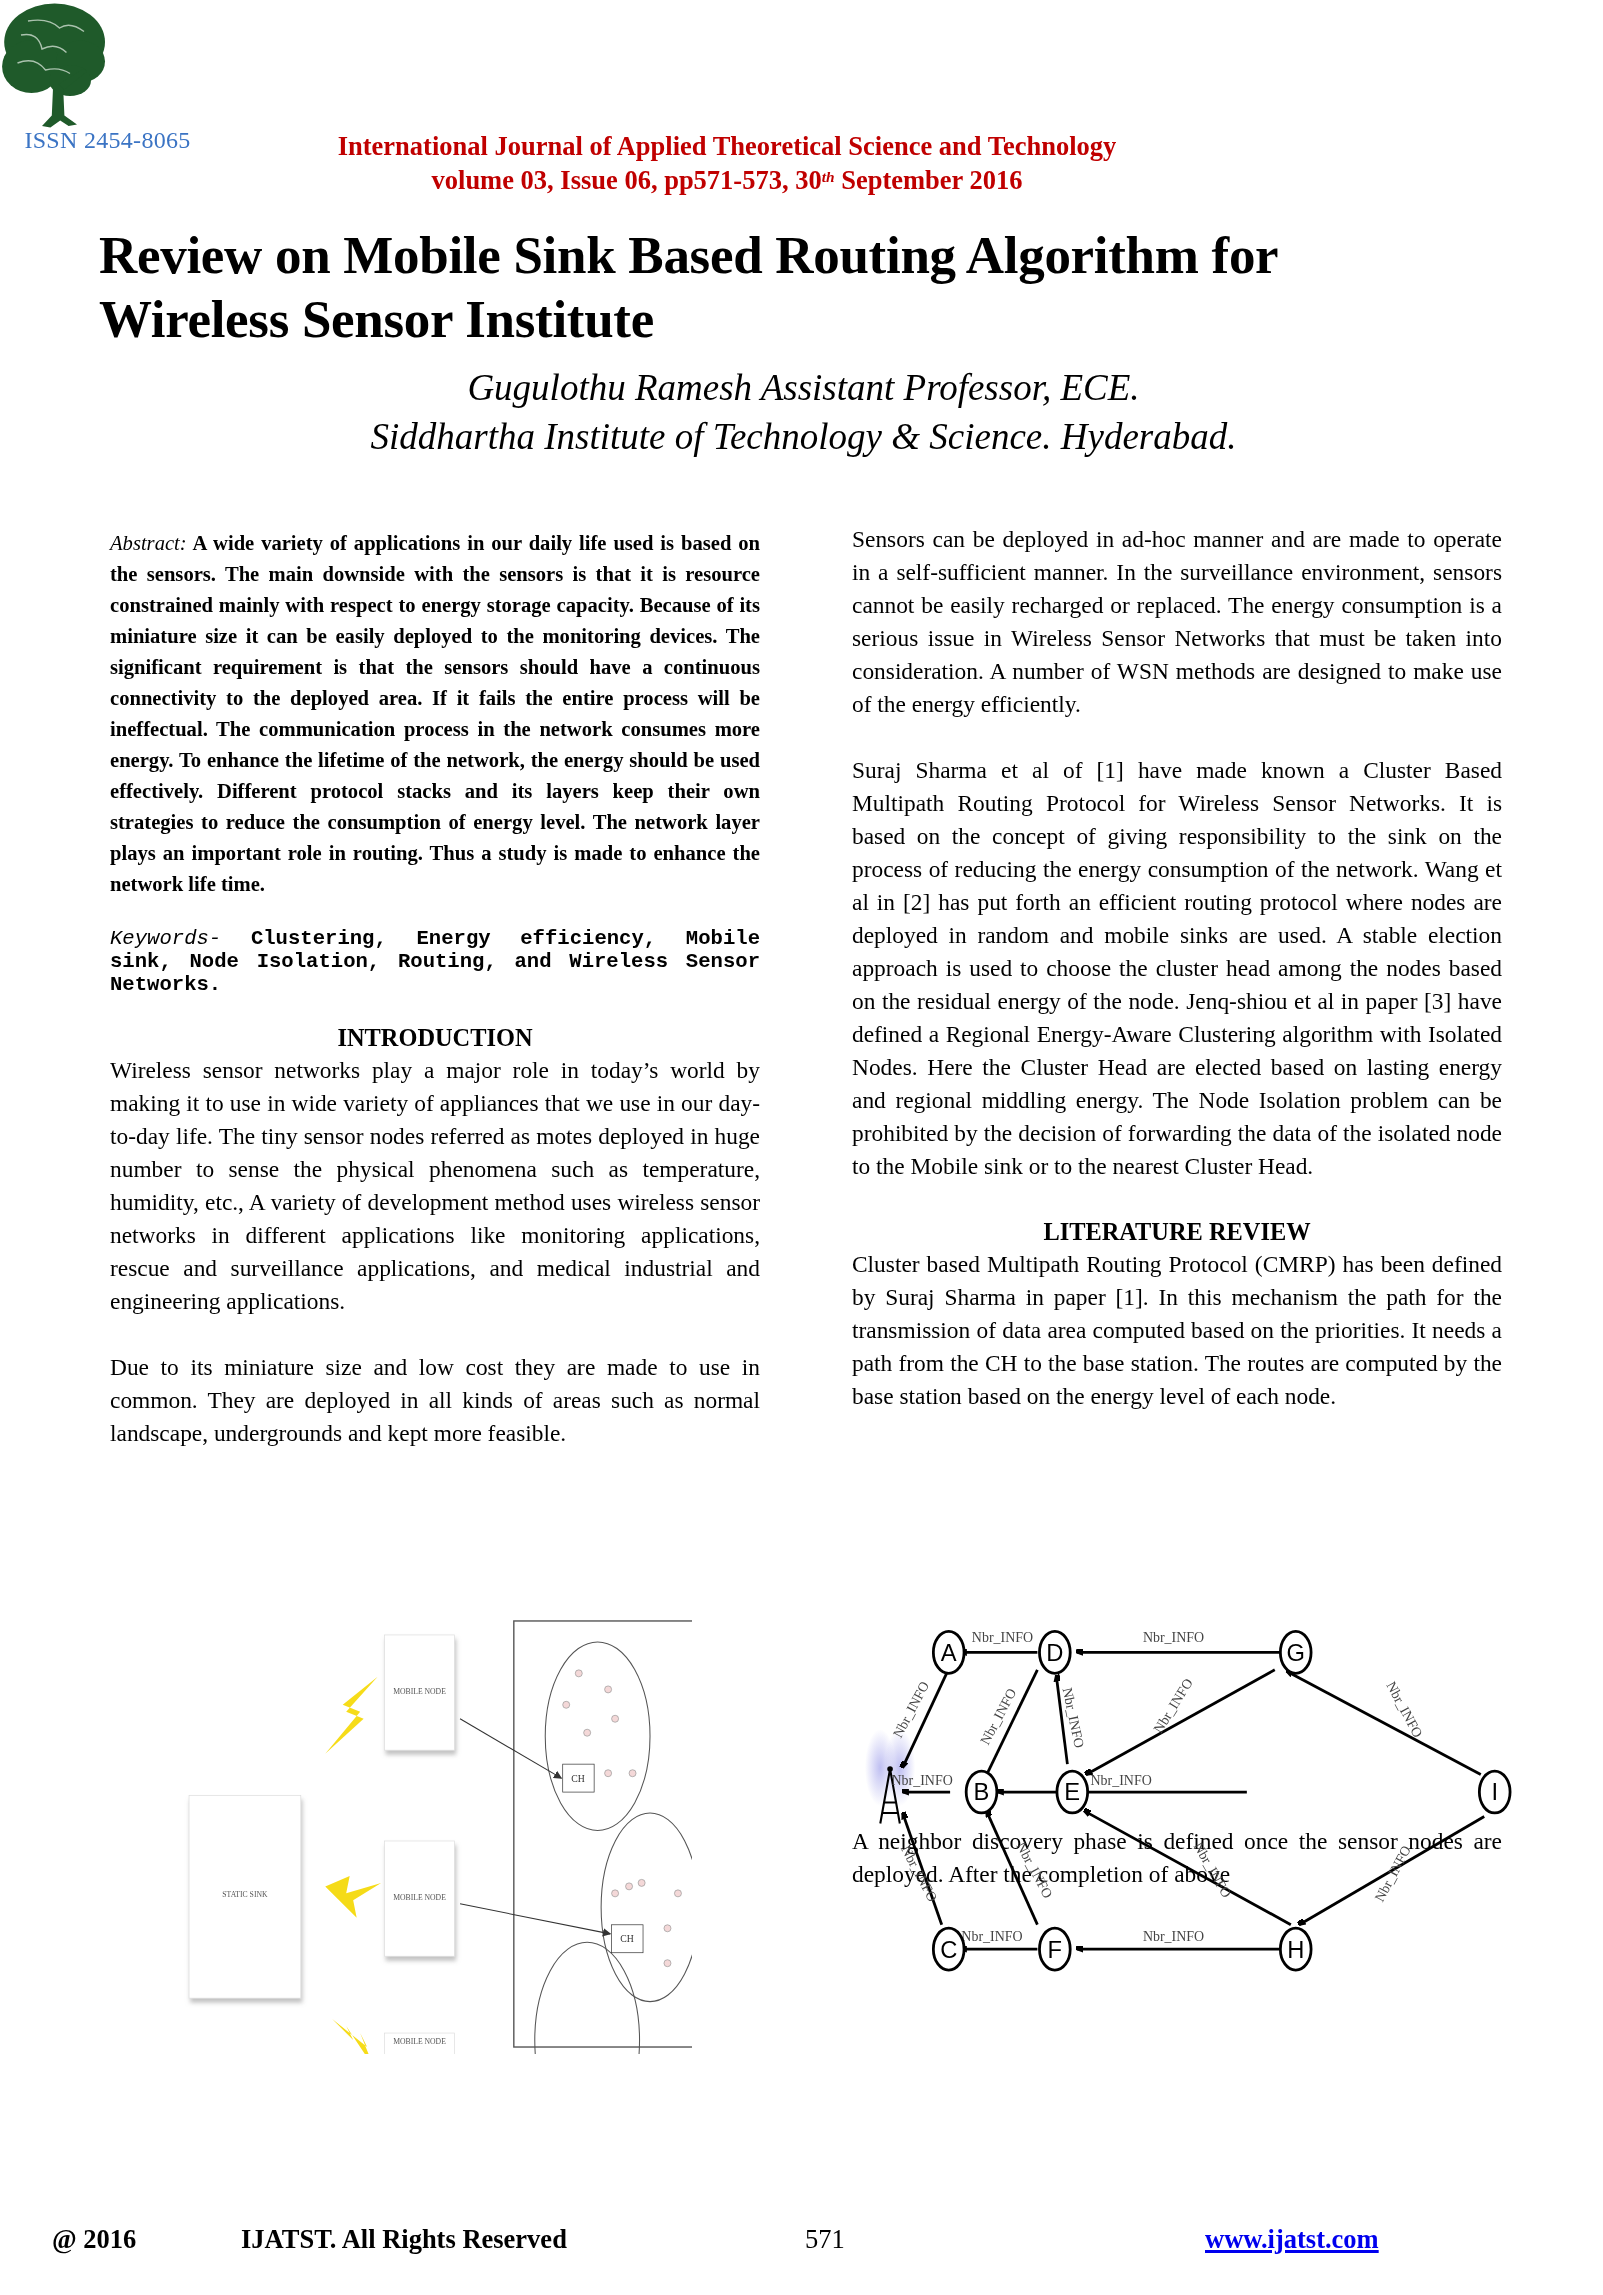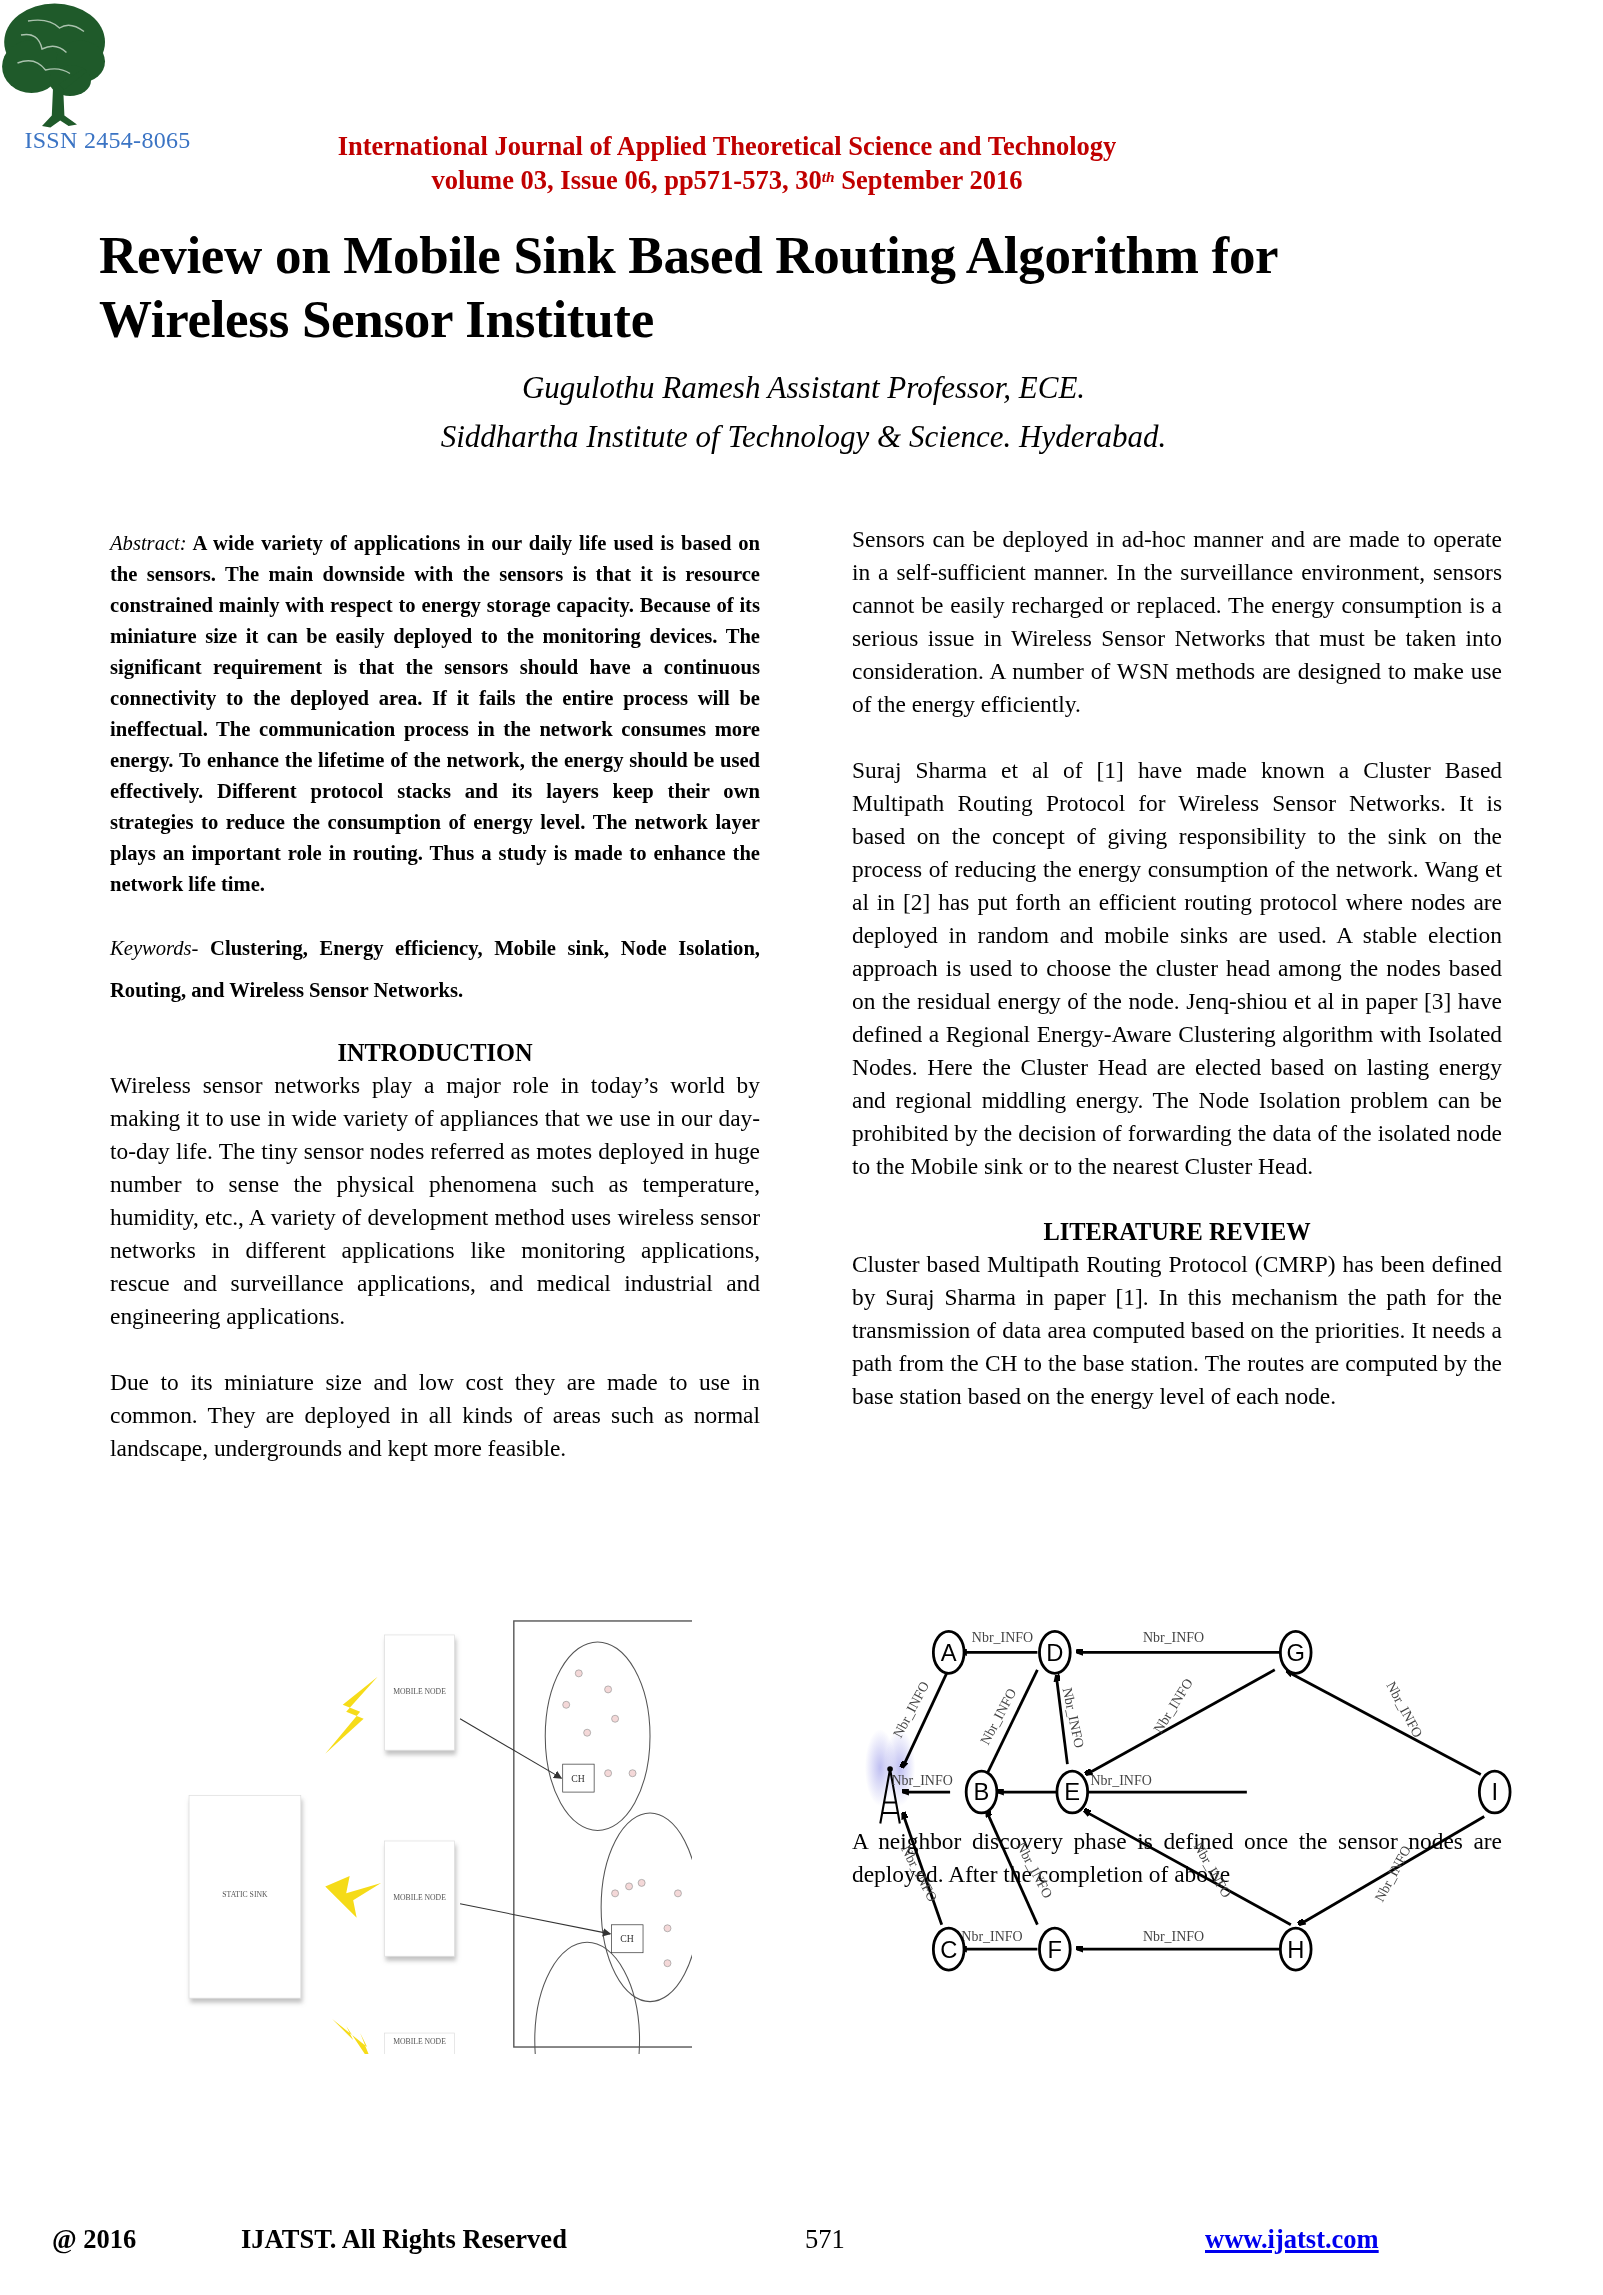--- a/index.html
+++ b/index.html
@@ -12,32 +12,32 @@
   #issn { left: 24.4px; top: 127px; font-family: "Liberation Serif", serif; font-size: 24px; color: #3b74c4; letter-spacing: 0.3px; }
   .journal-line { color: #c00000; font-weight: bold; text-align: center; width: 978px; left: 238px; font-size: 26.5px; line-height: 34px; }
   #journal-name { top: 129px; }
   #journal-issue { top: 163px; }
   #journal-issue sup { font-size: 15.4px; vertical-align: top; position: relative; top: -2.8px; font-style: italic; }
 
   
   .title { left: 99px; width: 1397px; text-align: left; font-weight: bold; font-size: 53px; line-height: 63px; letter-spacing: -0.3px; }
   #title-1 { top: 224px; }
   #title-2 { top: 288px; }
-  .author { left: 105px; width: 1397px; text-align: center; font-style: italic; font-size: 31px; line-height: 38px; }
+  .author { left: 105px; width: 1397px; text-align: center; font-style: italic; font-size: 37px; line-height: 38px; }
   #author-1 { top: 369px; }
   #author-2 { top: 418px; }
 
   
   .col { width: 650px; font-size: 23.4px; line-height: 33px; text-align: justify; }
   .col p { margin: 0; }
   #col-left { left: 110px; top: 528px; }
   #col-right { left: 852px; top: 523px; }
   .abstract { font-weight: bold; font-size: 20.6px; line-height: 31px; }
   .abstract em { font-weight: normal; font-style: italic; }
-  .keywords { font-weight: bold; font-size: 20.6px; line-height: 42px; margin-top: 26.5px !important; }
+  .keywords { font-weight: bold; font-size: 20.6px; line-height: 23px; margin-top: 26.5px !important; font-family: Liberation Mono, monospace; }
   .keywords em { font-weight: normal; font-style: italic; }
   .section-head { text-align: center; font-weight: bold; font-size: 24.4px; line-height: 32px; }
   .gap { height: 33px; }
 
   
   #fig-left { left: 175px; top: 1607px; width: 517px; height: 447px; }
   #fig-right { left: 859px; top: 1607px; width: 657px; height: 391px; }
 
   
   #footer { left: 0; top: 2181px; width: 1603px; height: 42px; font-weight: bold; font-size: 26.5px; margin-top: 43px; }

